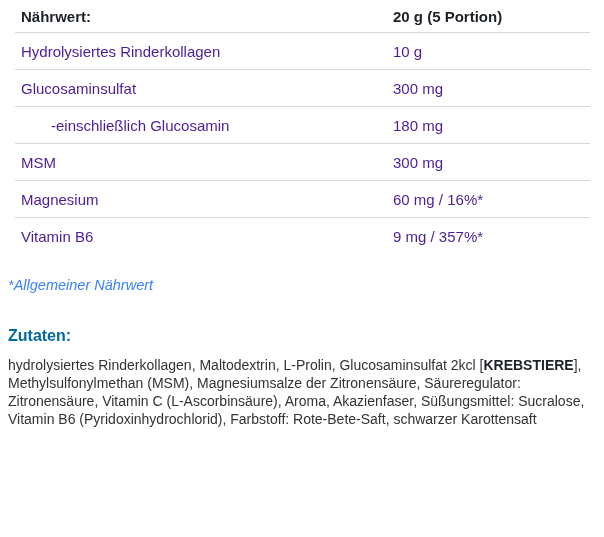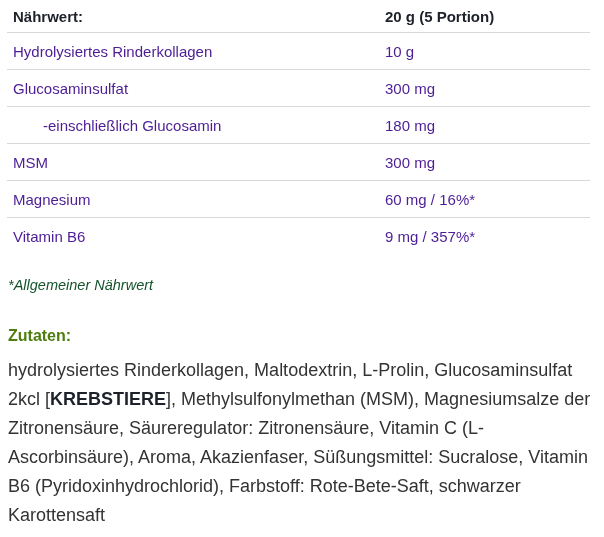--- a/index.html
+++ b/index.html
@@ -15,20 +15,21 @@
     overflow: hidden;
   }
   .ntable {
     margin: 0 14px 0 7px;
   }
   .trow {
     display: flex;
     align-items: center;
     height: 37px;
     border-bottom: 1px solid #d8d8d8;
+    margin-left: 8px;
   }
   .header-row {
     height: 33px;
   }
   .cell {
     font-size: 15px;
     color: #4c1d95;
     white-space: nowrap;
   }
   .cell.label {
@@ -45,32 +46,32 @@
     font-weight: bold;
     color: #1d2129;
   }
   #rows .trow:last-child {
     border-bottom: none;
   }
   .footnote {
     margin: 22px 12px 0 8px;
     font-style: italic;
     font-size: 14.5px;
-    color: #14532d;
+    color: #3b82f6;
   }
   .zutaten {
     margin: 34px 0 0 8px;
     font-size: 16px;
     font-weight: bold;
-    color: #4d7c0f;
+    color: #0369a1;
   }
   .ingredients {
     margin: 11px 6px 0 8px;
-    font-size: 18px;
-    line-height: 29px;
+    font-size: 14px;
+    line-height: 18px;
     color: #333333;
   }
   .ingredients strong {
     font-weight: bold;
     color: #1d2129;
   }
 </style>
 </head>
 <body>
 

